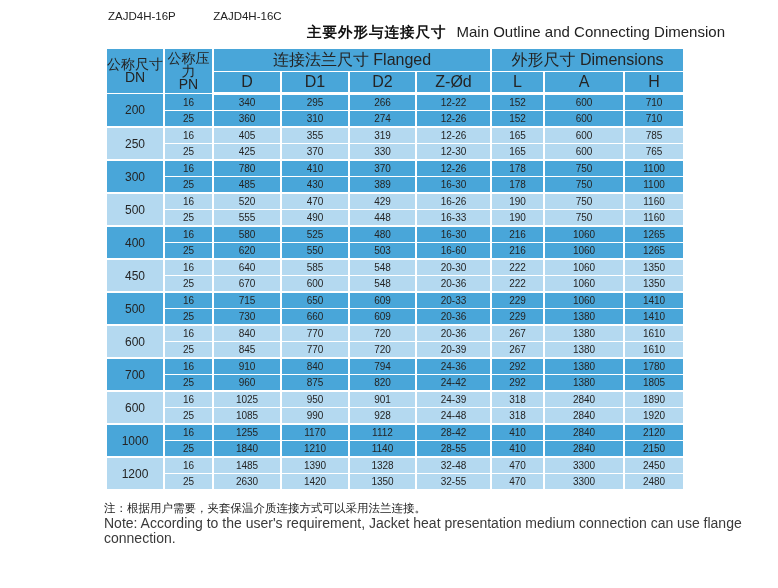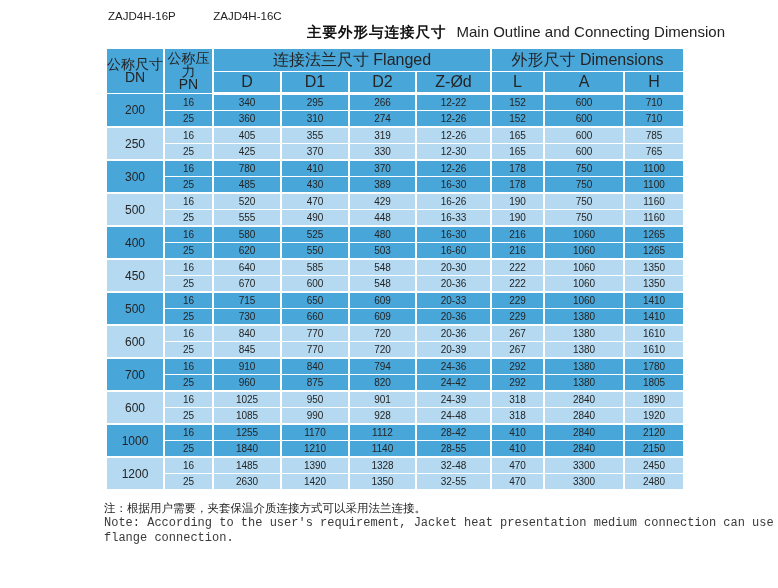--- a/index.html
+++ b/index.html
@@ -25,21 +25,21 @@
   .spec thead tr.sub-row th { height:20px; border-bottom:3px solid #ffffff; }
   .spec thead th.two-line { line-height:13px; font-size:14px; }
   .spec tbody td { height:15px; font-size:10px; color:#242424; }
   .spec tbody tr.dark td { background:#49a6d9; }
   .spec tbody tr.light td { background:#b4d9f0; }
   .spec tbody tr.grp-end td { border-bottom-width:2px; }
   .spec tbody td.dn-cell { border-bottom-width:2px; font-size:12px; }
 
   .notes { position:absolute; left:104px; top:501px; line-height:15px; }
   .note-zh { font-size:11.5px; color:#222; }
-  .note-en { font-size:12px; color:#3a3a3a;font-family:Liberation Mono, monospace; }
+  .note-en { font-size:14px; color:#3a3a3a; }
 </style>
 </head>
 <body>
 
 <div class="models">
   <div class="mrow">
     <span class="mcode">ZAJD4H-16P</span>
     <span class="mcode">ZAJD4H-16C</span>
   </div>
 </div>

